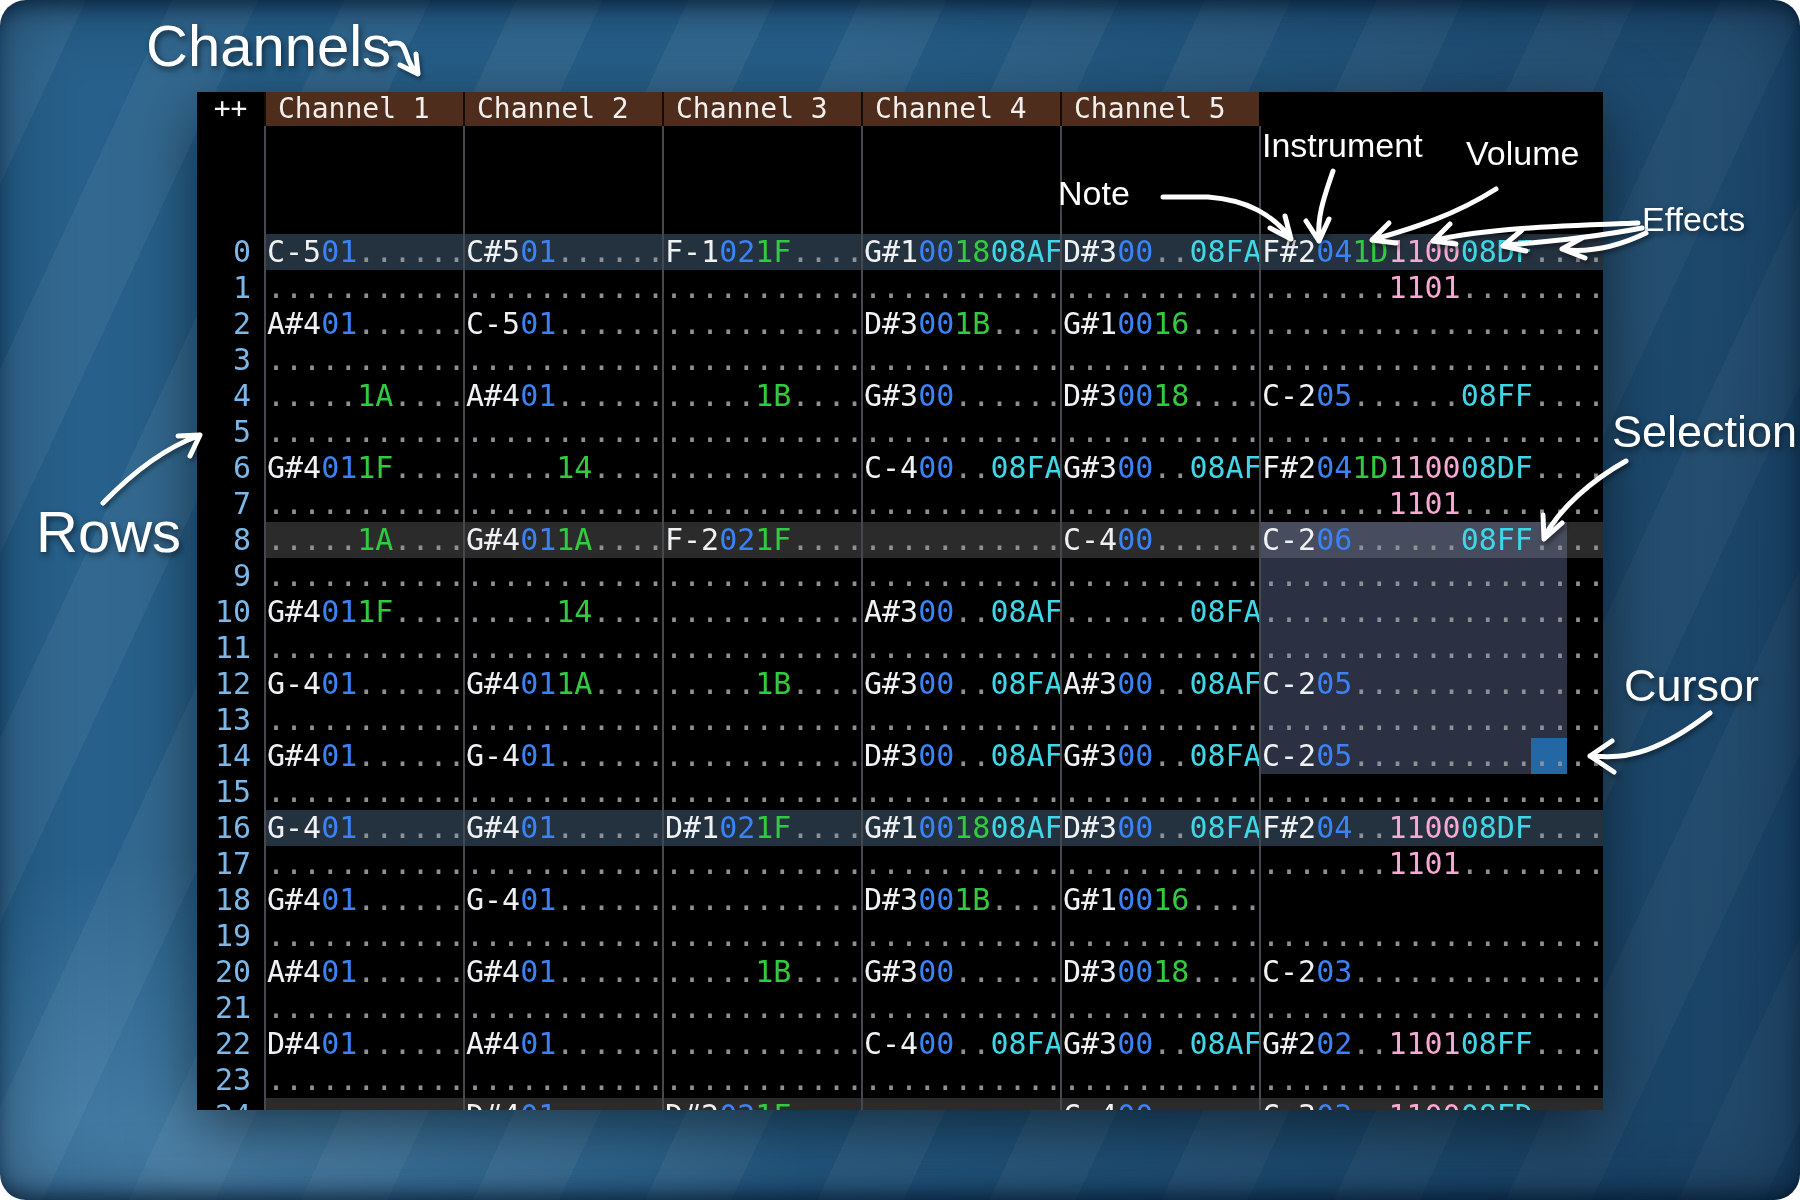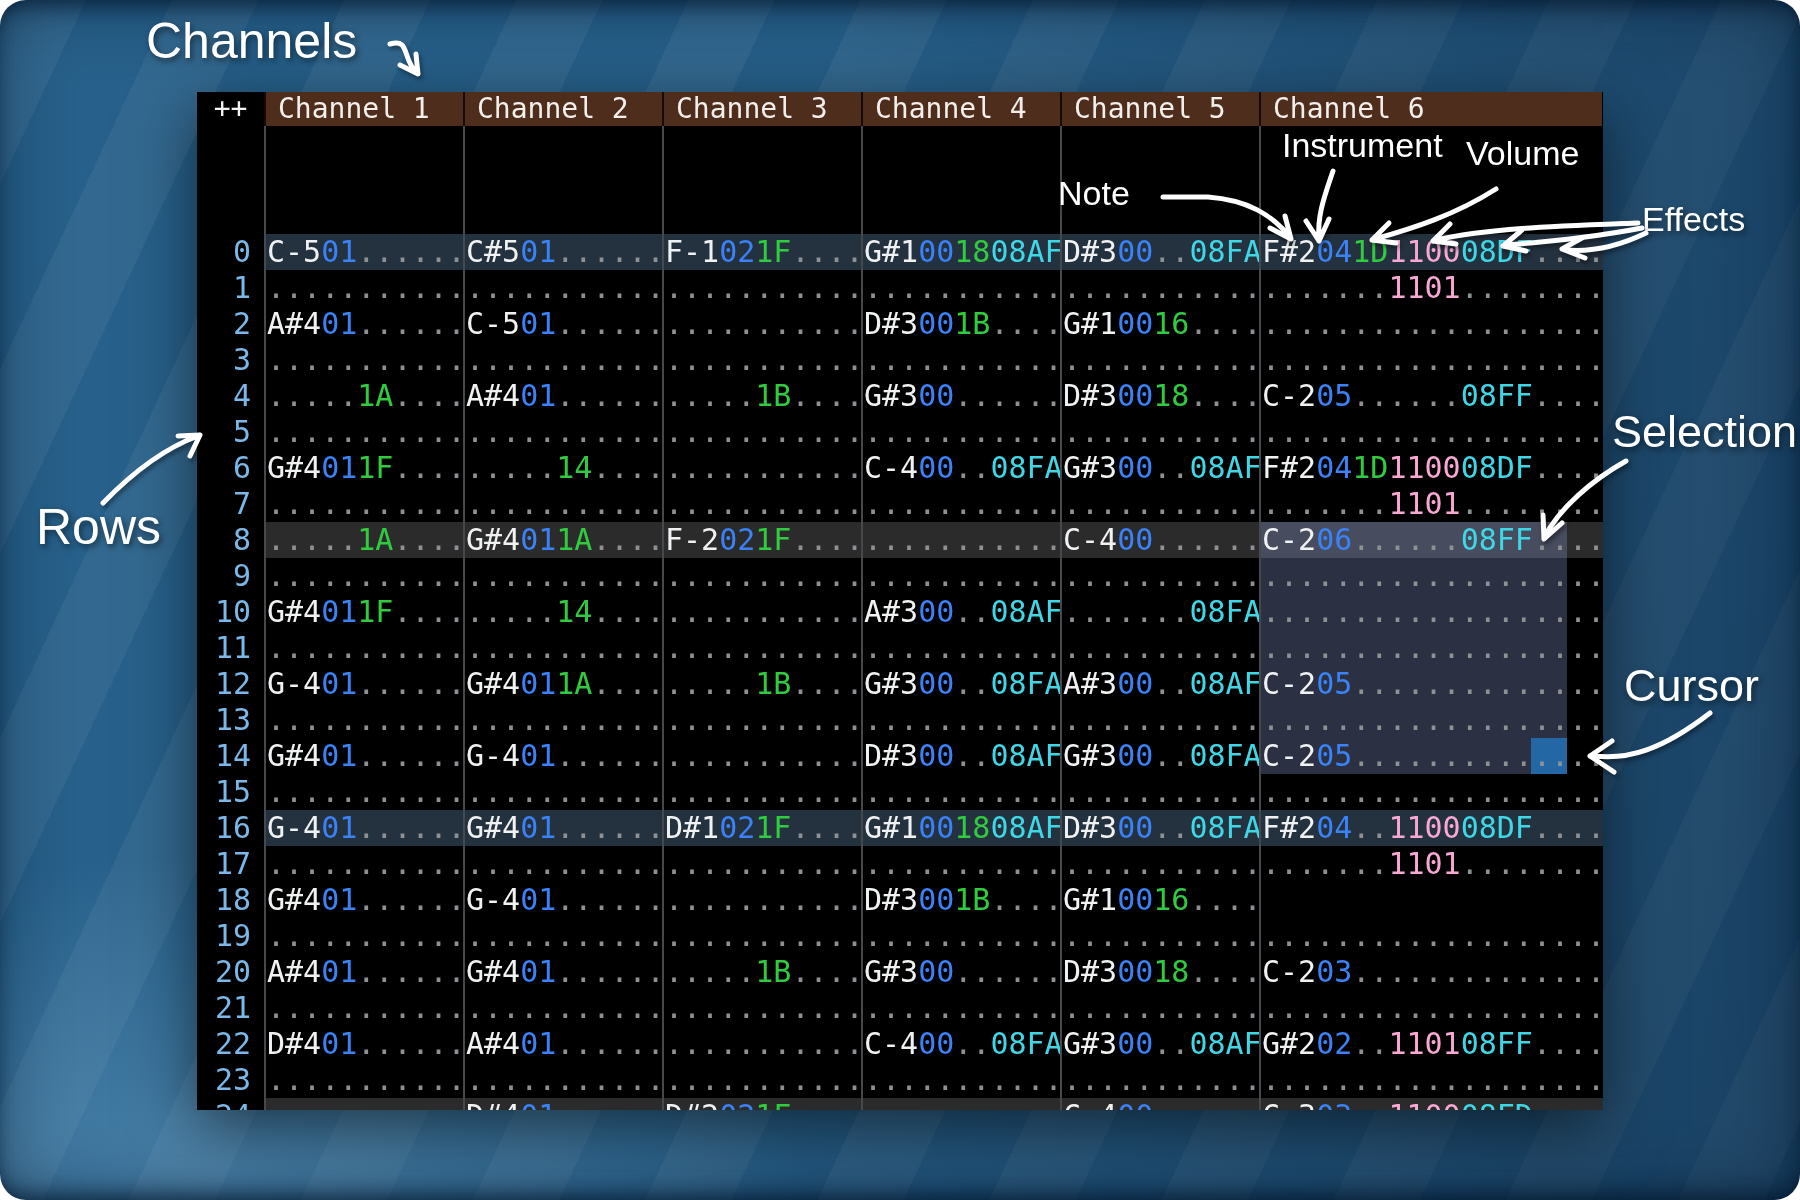--- a/index.html
+++ b/index.html
@@ -51,21 +51,21 @@
   .f-dot{color:#8e9094;}
 
   .sel-overlay{position:absolute;left:1063px;top:396px;width:307px;height:252px;
                background:rgba(125,140,192,0.34);z-index:1;}
   .cursor-box{position:absolute;left:1334px;top:612px;width:36px;height:36px;
               background:#2368a4;z-index:1;}
 
   
   .ann{position:absolute;color:#fff;z-index:9;white-space:nowrap;
        text-shadow:2px 3px 6px rgba(0,0,0,.55);}
-  .ann.big{font-size:50px;}
+  .ann.big{font-size:58px;}
   .ann.mid{font-size:45px;}
   .ann.small{font-size:34px;}
 
   #arrows{position:absolute;inset:0;z-index:10;pointer-events:none;}
   #arrows path{stroke:#fff;stroke-width:5;fill:none;
                stroke-linecap:round;stroke-linejoin:round;}
   #arrows{filter:drop-shadow(2px 3px 2px rgba(0,0,0,.4));}
 </style>
 </head>
 <body>
@@ -74,21 +74,20 @@
 
   <div class="tracker">
     <div class="hdr">
       <div class="corner mono">++</div>
 
     <div class="hcell">Channel 1</div>
         <div class="hcell">Channel 2</div>
         <div class="hcell">Channel 3</div>
         <div class="hcell">Channel 4</div>
         <div class="hcell">Channel 5</div>
-        <div class="hcell ch6">Channel 6</div>
       </div>
     <div class="pbody">
       <div class="sel-overlay"></div>
       <div class="cursor-box"></div>
 
     <div class="sepline" style="left: 67px;"></div>
         <div class="sepline" style="left: 266px;"></div>
         <div class="sepline" style="left: 465px;"></div>
         <div class="sepline" style="left: 664px;"></div>
         <div class="sepline" style="left: 863px;"></div>
@@ -367,21 +366,21 @@
             <div class="cell"><span class="f-note">C-4</span><span class="f-ins">00</span><span class="f-dot">..</span><span class="f-dot">....</span></div>
             <div class="cell ch6"><span class="f-note">C-3</span><span class="f-ins">03</span><span class="f-dot">..</span><span class="f-fx11">1100</span><span class="f-fx08">08FD</span><span class="f-dot">....</span></div>
           </div>
         </div>
       </div>
   </div>
 
   <div class="ann big" style="left:146px;top:12px;">Channels</div>
   <div class="ann big" style="left:36px;top:498px;">Rows</div>
   <div class="ann small" style="left:1058px;top:174px;">Note</div>
-  <div class="ann small" style="left:1262px;top:126px;padding-left:20px;">Instrument</div>
+  <div class="ann small" style="left:1262px;top:126px;">Instrument</div>
   <div class="ann small" style="left:1466px;top:134px;">Volume</div>
   <div class="ann small" style="left:1642px;top:200px;">Effects</div>
   <div class="ann mid" style="left:1612px;top:406px;">Selection</div>
   <div class="ann mid" style="left:1624px;top:660px;">Cursor</div>
 
   <svg id="arrows" viewBox="0 0 1800 1200">
     <path d="M390,44 C410,38 402,58 416,72 M418,74 L416,54 M418,74 L400,65"></path>
     <path d="M103,503 C135,470 165,448 198,436 M200,435 L178,436 M200,435 L190,456"></path>
     <path d="M1163,197 L1208,197 C1248,200 1272,215 1290,237 M1291,239 L1285,216 M1291,239 L1270,228"></path>
     <path d="M1333,171 C1325,195 1317,215 1319,239 M1319,241 L1329,219 M1319,241 L1306,221"></path>

